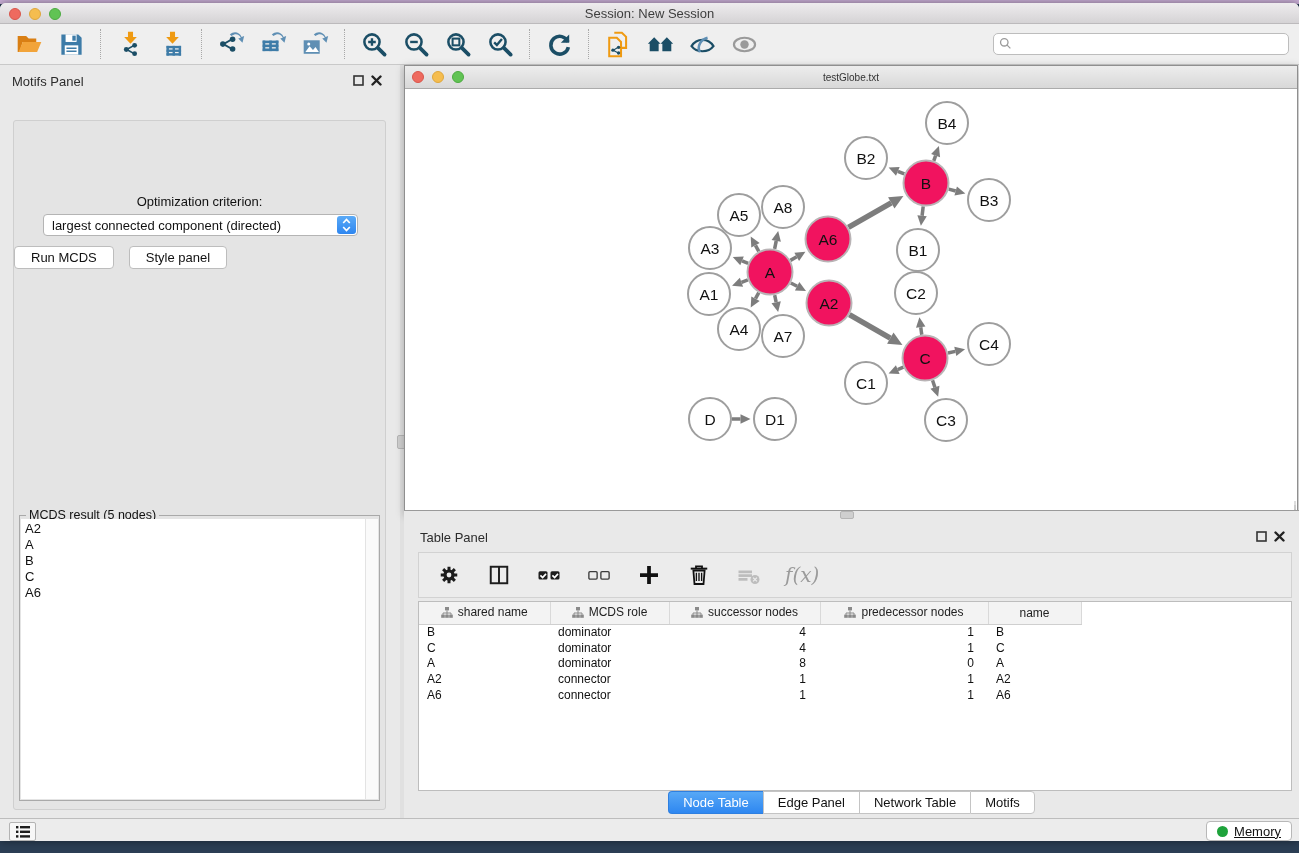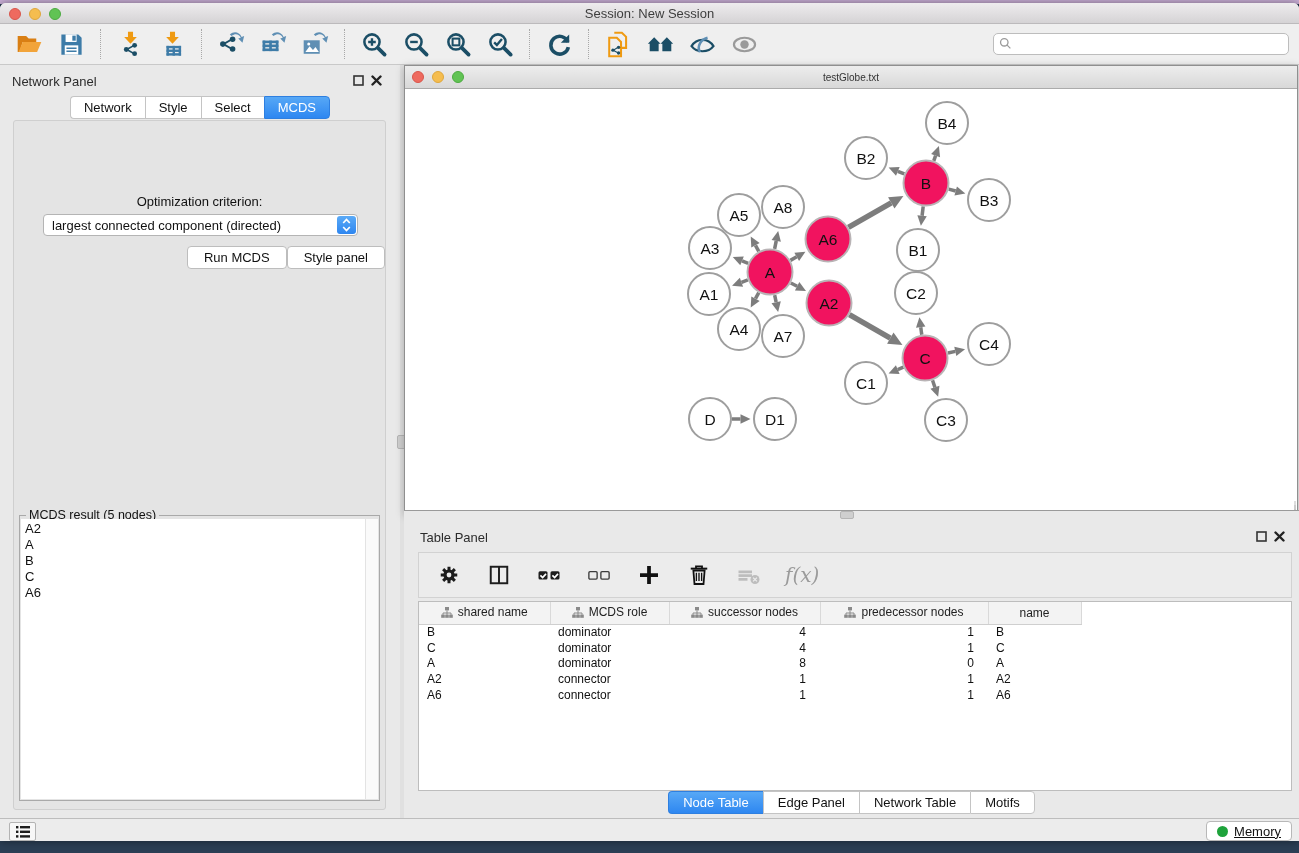--- a/index.html
+++ b/index.html
@@ -50,21 +50,21 @@
   .seg-tab:last-child { border-radius:0 4px 4px 0; border-right:1px solid #c4c4c4; }
   .seg-tab.active { background:linear-gradient(#57a8f6,#2e87f1); color:#fff; border-color:#2e7fe0; }
   #opt-label { position:absolute; left:0; top:73px; width:100%; text-align:center; font-size:13px; color:#111; }
   #criterion { position:absolute; left:29px; top:93px; width:315px; height:22px; background:#fff;
     border:1px solid #b4b4b4; border-radius:4px; font-size:13px; color:#111;
     display:flex; align-items:center; padding-left:8px; }
   #criterion .stepper { position:absolute; right:1px; top:1px; width:19px; height:18px;
     background:linear-gradient(#5aaaf7,#2e86f0); border-radius:3px; display:flex; flex-direction:column;
     align-items:center; justify-content:center; }
   #criterion .stepper svg { display:block; }
-  #cp-buttons { position:absolute; left:0; top:125px; width:100%; display:flex; justify-content:flex-end; }
+  #cp-buttons { position:absolute; left:0; top:125px; width:100%; display:flex; justify-content:flex-start; gap:15px; }
   .mac-btn { background:#fff; border:1px solid #bdbdbd; border-radius:4px; font-size:13px;
     color:#111; padding:3px 16px; cursor:default;
     font-family:"Liberation Sans",sans-serif; }
   
   #result-box { position:absolute; left:5px; top:394px; width:361px; height:286px; border:1px solid #a9a9a9; }
   #result-title { position:absolute; left:6px; top:-8px; background:#e4e4e4; padding:0 3px;
     font-size:12.5px; color:#111; }
   #result-list { position:absolute; left:1px; top:3px; width:345px; height:280px; background:#fff;
     font-size:13px; color:#111; padding:2px 4px; overflow:hidden; }
   #result-list .item { line-height:16px; }
@@ -299,36 +299,30 @@
     <div id="search-wrap">
       <svg viewBox="0 0 16 16">
         <circle cx="6.5" cy="6.5" r="4.6" fill="none" stroke="#9a9a9a" stroke-width="1.6"></circle>
         <path d="M10 10l4 4" stroke="#9a9a9a" stroke-width="1.6"></path>
       </svg>
       <input id="search-input" value="" style="">
     </div>
   </div>
 
   <div id="control-panel">
-    <span class="panel-head" style="left:12px; top:9px;">Network Panel</span>
+    <span class="panel-head" style="left:12px; top:9px;">Motifs Panel</span>
     <span class="head-icons" style="right:18px; top:10px;">
       <svg width="11" height="11">
         <rect x="1" y="1" width="9" height="9" fill="none" stroke="#333" stroke-width="1.6"></rect>
         </svg>
       <svg width="11" height="11">
         <path d="M1.5 1.5l8 8M9.5 1.5l-8 8" stroke="#222" stroke-width="2.4" stroke-linecap="round"></path>
         </svg>
     </span>
 
-    <div id="cp-tabs">
-        <span class="seg-tab">Network</span>
-        <span class="seg-tab">Style</span>
-        <span class="seg-tab">Select</span>
-        <span class="seg-tab active">MCDS</span>
-      </div>
     <div id="cp-body">
       <div id="opt-label">Optimization criterion:</div>
       <div id="criterion">
         <span>largest connected component (directed)</span>
         <span class="stepper">
           <svg width="9" height="14" viewBox="0 0 9 14">
             <path d="M1.2 5L4.5 1.5 7.8 5" fill="none" stroke="#fff" stroke-width="1.7"></path>
             <path d="M1.2 9l3.3 3.5L7.8 9" fill="none" stroke="#fff" stroke-width="1.7"></path>
           </svg>
         </span>

